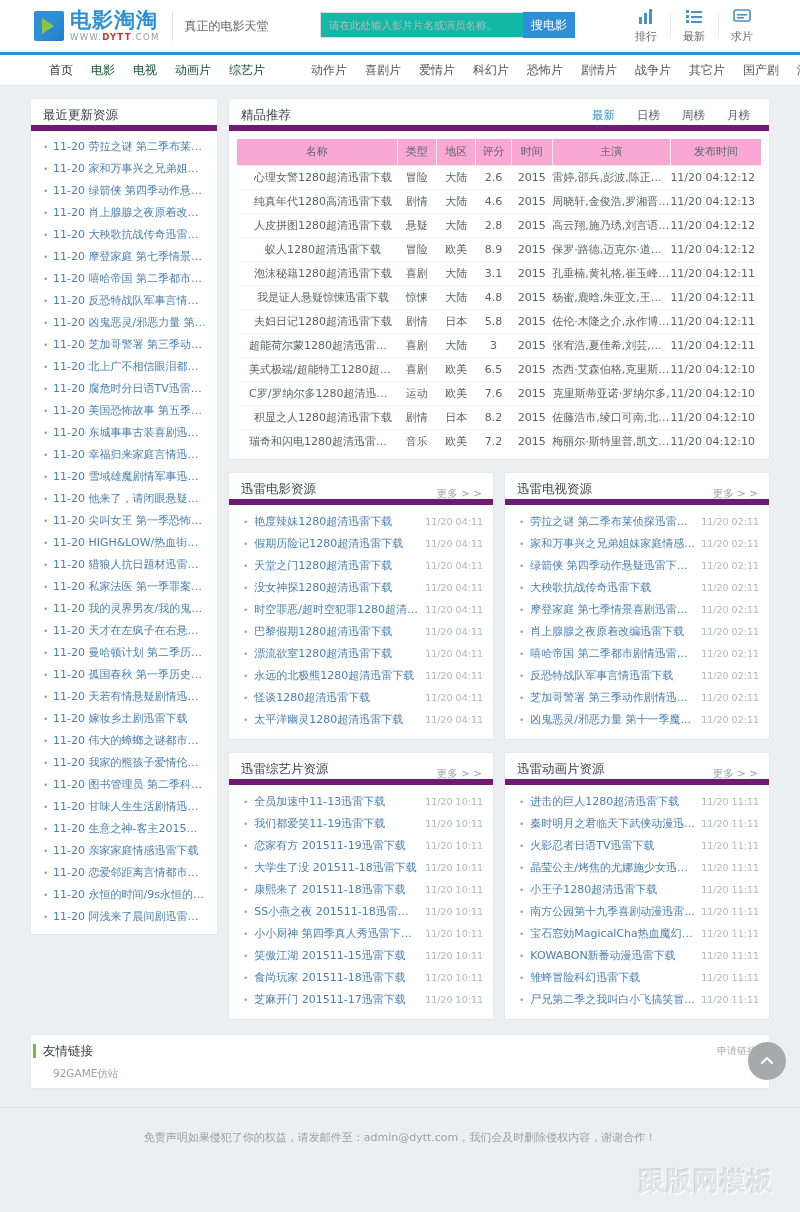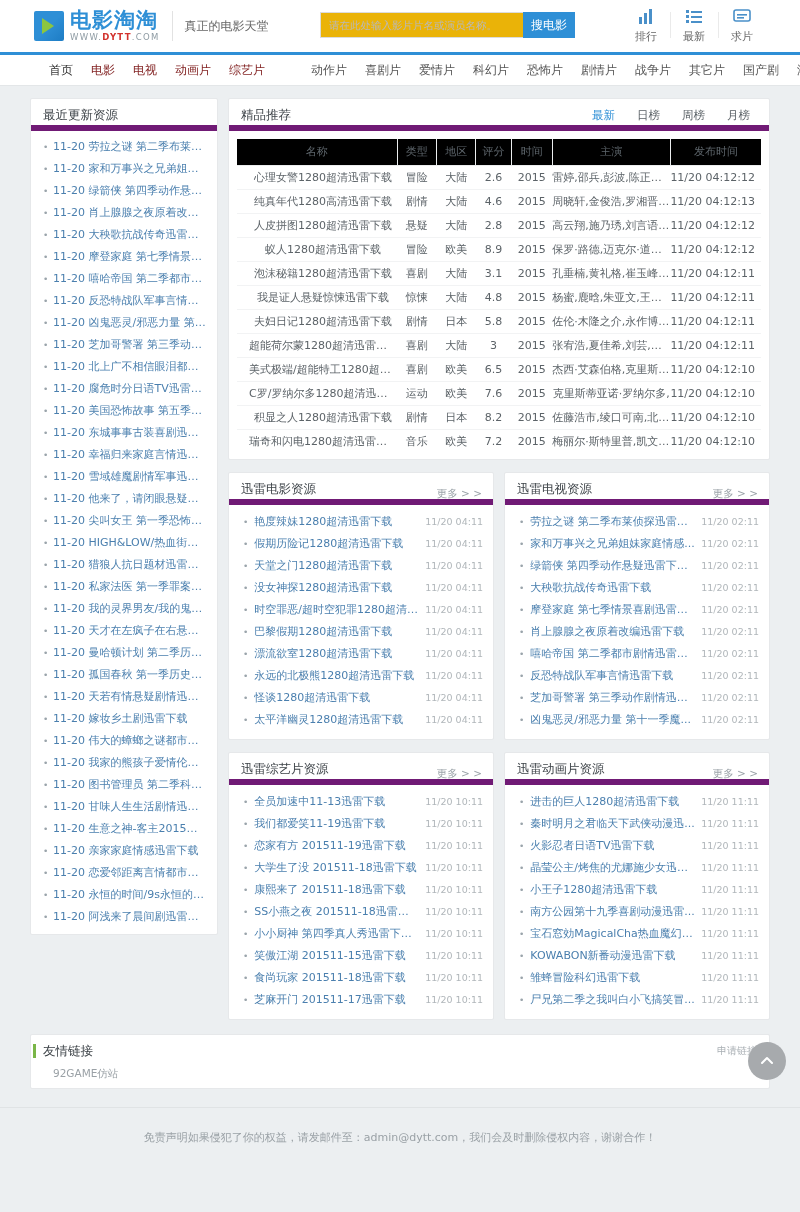--- a/index.html
+++ b/index.html
@@ -72,21 +72,21 @@
   }
   .search-input {
     flex: 1;
     border: 1px solid #dcdcdc;
     border-right: none;
     padding: 0 8px;
     font-size: 10.5px;
     color: #333;
     outline: none;
     font-family: "DejaVu Sans", "Liberation Sans", sans-serif;
-    background: #eab308;
+    background: #14b8a6;
   }
   .search-input::placeholder { color: #b9b9b9; }
   .search-btn {
     width: 52px;
     background: #2e8fd6;
     border: none;
     color: #fff;
     font-size: 12px;
     cursor: pointer;
     font-family: "DejaVu Sans", "Liberation Sans", sans-serif;
@@ -120,21 +120,21 @@
   .navbar {
     background: #fff;
     height: 31px;
     border-bottom: 1px solid #e3e6e8;
     padding-left: 40px;
     display: flex;
     align-items: center;
   }
   .nav-item {
     font-size: 12px;
-    color: #7f1d1d;
+    color: #14532d;
     padding: 0 9px;
     line-height: 31px;
     cursor: pointer;
     white-space: nowrap;
   }
   .nav-item.home { color: #333; }
   .nav-sep {
     width: 1px; height: 13px;
     background: #e0e0e0;
     margin: 0 14px;
@@ -203,21 +203,21 @@
     font-size: 11.5px;
     color: #5a6166;
     padding: 0 11px;
     line-height: 32px;
     cursor: pointer;
   }
   .tab.active { color: #2e8fd6; }
 
   table.rec { width: 100%; border-collapse: collapse; }
   table.rec th {
-    background: #000000;
+    background: #f9a8d4;
     font-weight: normal;
     font-size: 11px;
     color: #5e666c;
     height: 26px;
     border-bottom: 1px solid #ebedee;
     border-right: 1px solid #ebedee;
     text-align: center;
   }
   table.rec th:last-child { border-right: none; }
   table.rec td {
@@ -963,13 +963,14 @@
 </div>
 
 <div class="to-top">
   <svg width="16" height="16" viewBox="0 0 16 16">
     <path d="M3 10 L8 5 L13 10" fill="none" stroke="#ffffff" stroke-width="2" stroke-linecap="round" stroke-linejoin="round"></path>
   </svg>
 </div>
 
 <div class="footer">
   <div class="footer-note">免责声明如果侵犯了你的权益，请发邮件至：admin@dytt.com，我们会及时删除侵权内容，谢谢合作！</div>
+  <div class="watermark">跟版网模板</div>
 </div>
 
 </body></html>

